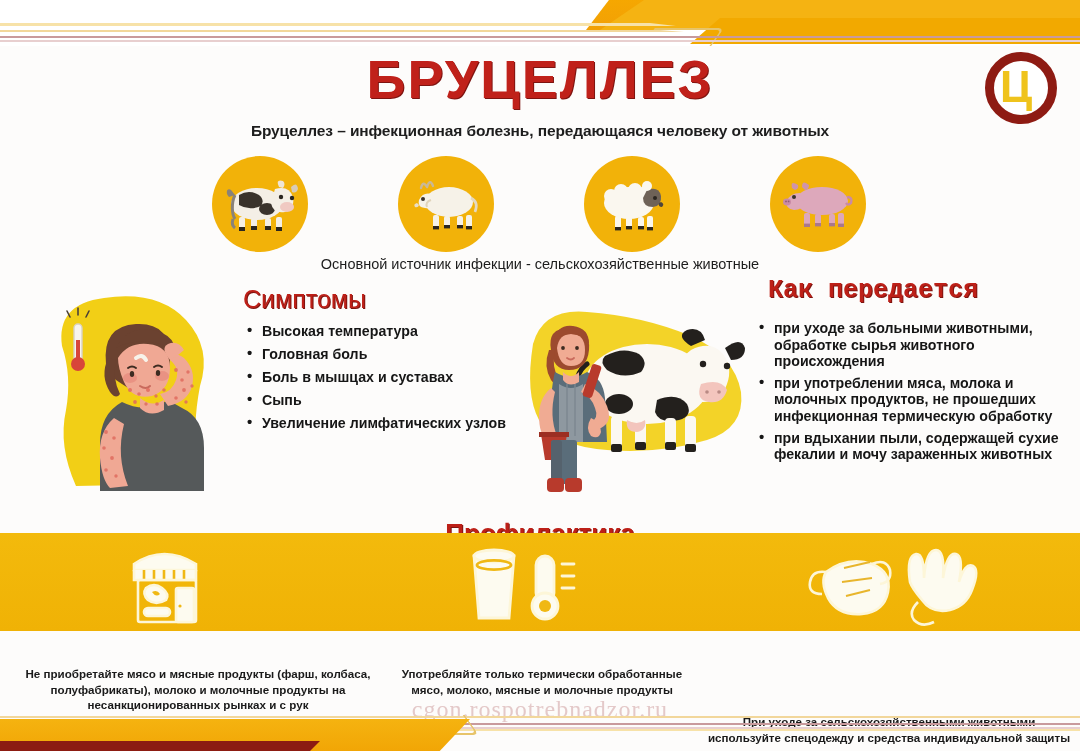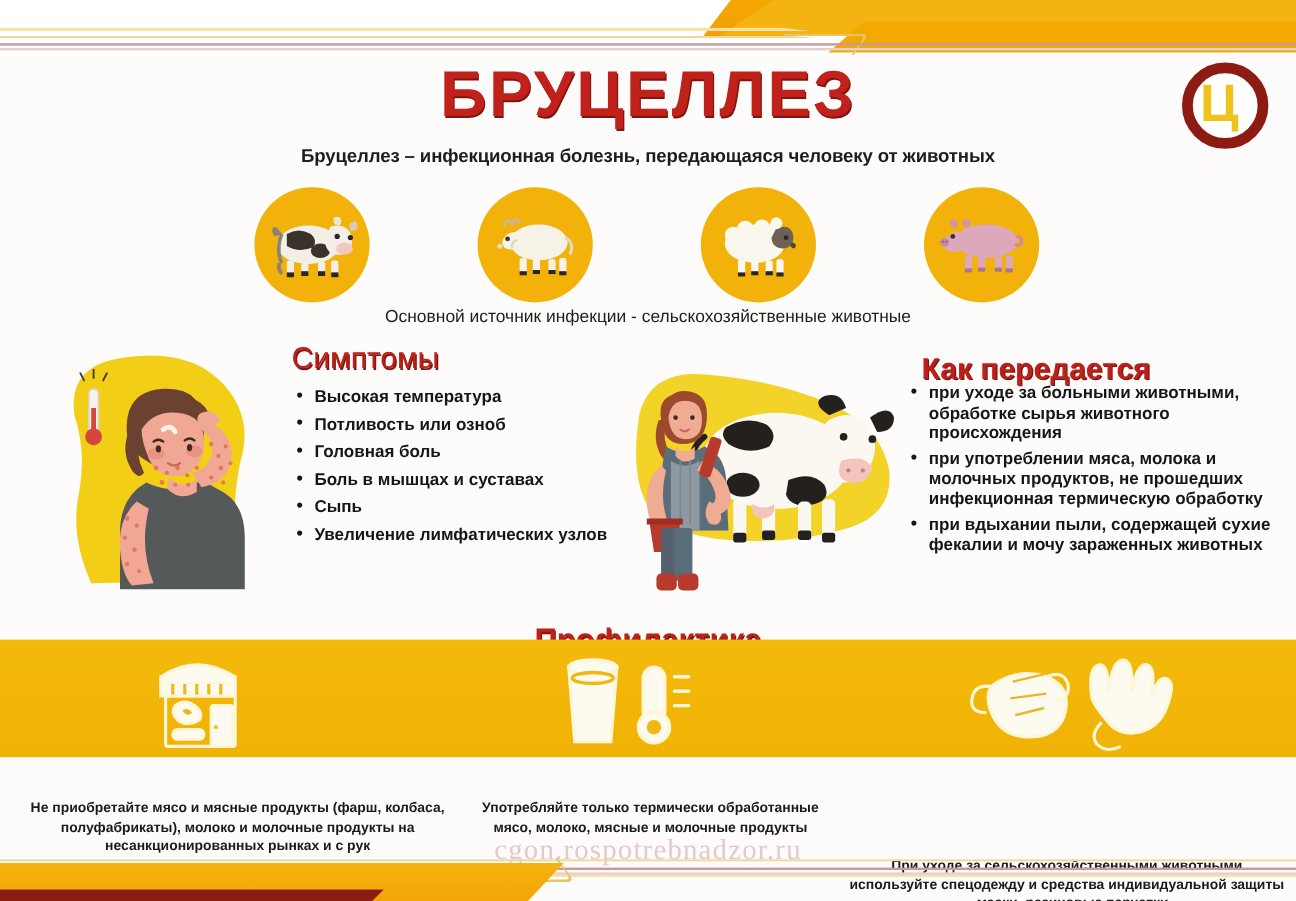--- a/index.html
+++ b/index.html
@@ -98,23 +98,24 @@
     text-align: center; font-size: 14.5px; font-weight: normal; color: #1d1d1d;
   }
 
   
   .h-symptoms {
     position: absolute; top: 285px; left: 243px;
     font-size: 25px; font-weight: normal; color: #bd2018;
     text-shadow: 1px 1px 0 #7e1410;
   }
   .h-transmit {
-    position: absolute; top: 294px; left: 768px;
+    position: absolute; top: 276px; left: 768px;
     font-size: 25px; font-weight: bold; color: #bd2018;
     text-shadow: 1px 1px 0 #7e1410;
+    font-family: Liberation Mono, monospace;
   }
   ul.bullets { list-style: none; }
   ul.bullets li {
     position: relative; padding-left: 17px;
     font-size: 14.2px; font-weight: bold; color: #161616;
     line-height: 16.6px;
   }
   ul.bullets li::before {
     content: "•"; position: absolute; left: 2px; top: -1px; font-size: 15px;
   }
@@ -367,21 +368,20 @@
           <circle cx="68" cy="172" r="1.9"></circle>
         <circle cx="62" cy="184" r="1.8"></circle>
           <circle cx="72" cy="190" r="1.7"></circle>
       </g>
     </svg>
   </div>
 
   <div class="h-symptoms">Симптомы</div>
   <ul class="bullets symptom-list">
     <li>Высокая температура</li>
-    <li>Потливость или озноб</li>
     <li>Головная боль</li>
     <li>Боль в мышцах и суставах</li>
     <li>Сыпь</li>
     <li>Увеличение лимфатических узлов</li>
   </ul>
 
   <div class="cow-scene">
     <svg width="250" height="208" viewBox="0 0 250 208">
       <path d="M28 56 q10 -36 54 -32 q56 4 104 24 q44 20 50 56 q4 36 -34 48 q-46 14 -100 10 q-52 -4 -68 -30 q-14 -26 -6 -76 Z" fill="#f2cf16" opacity="0.92"></path>
       <g>

